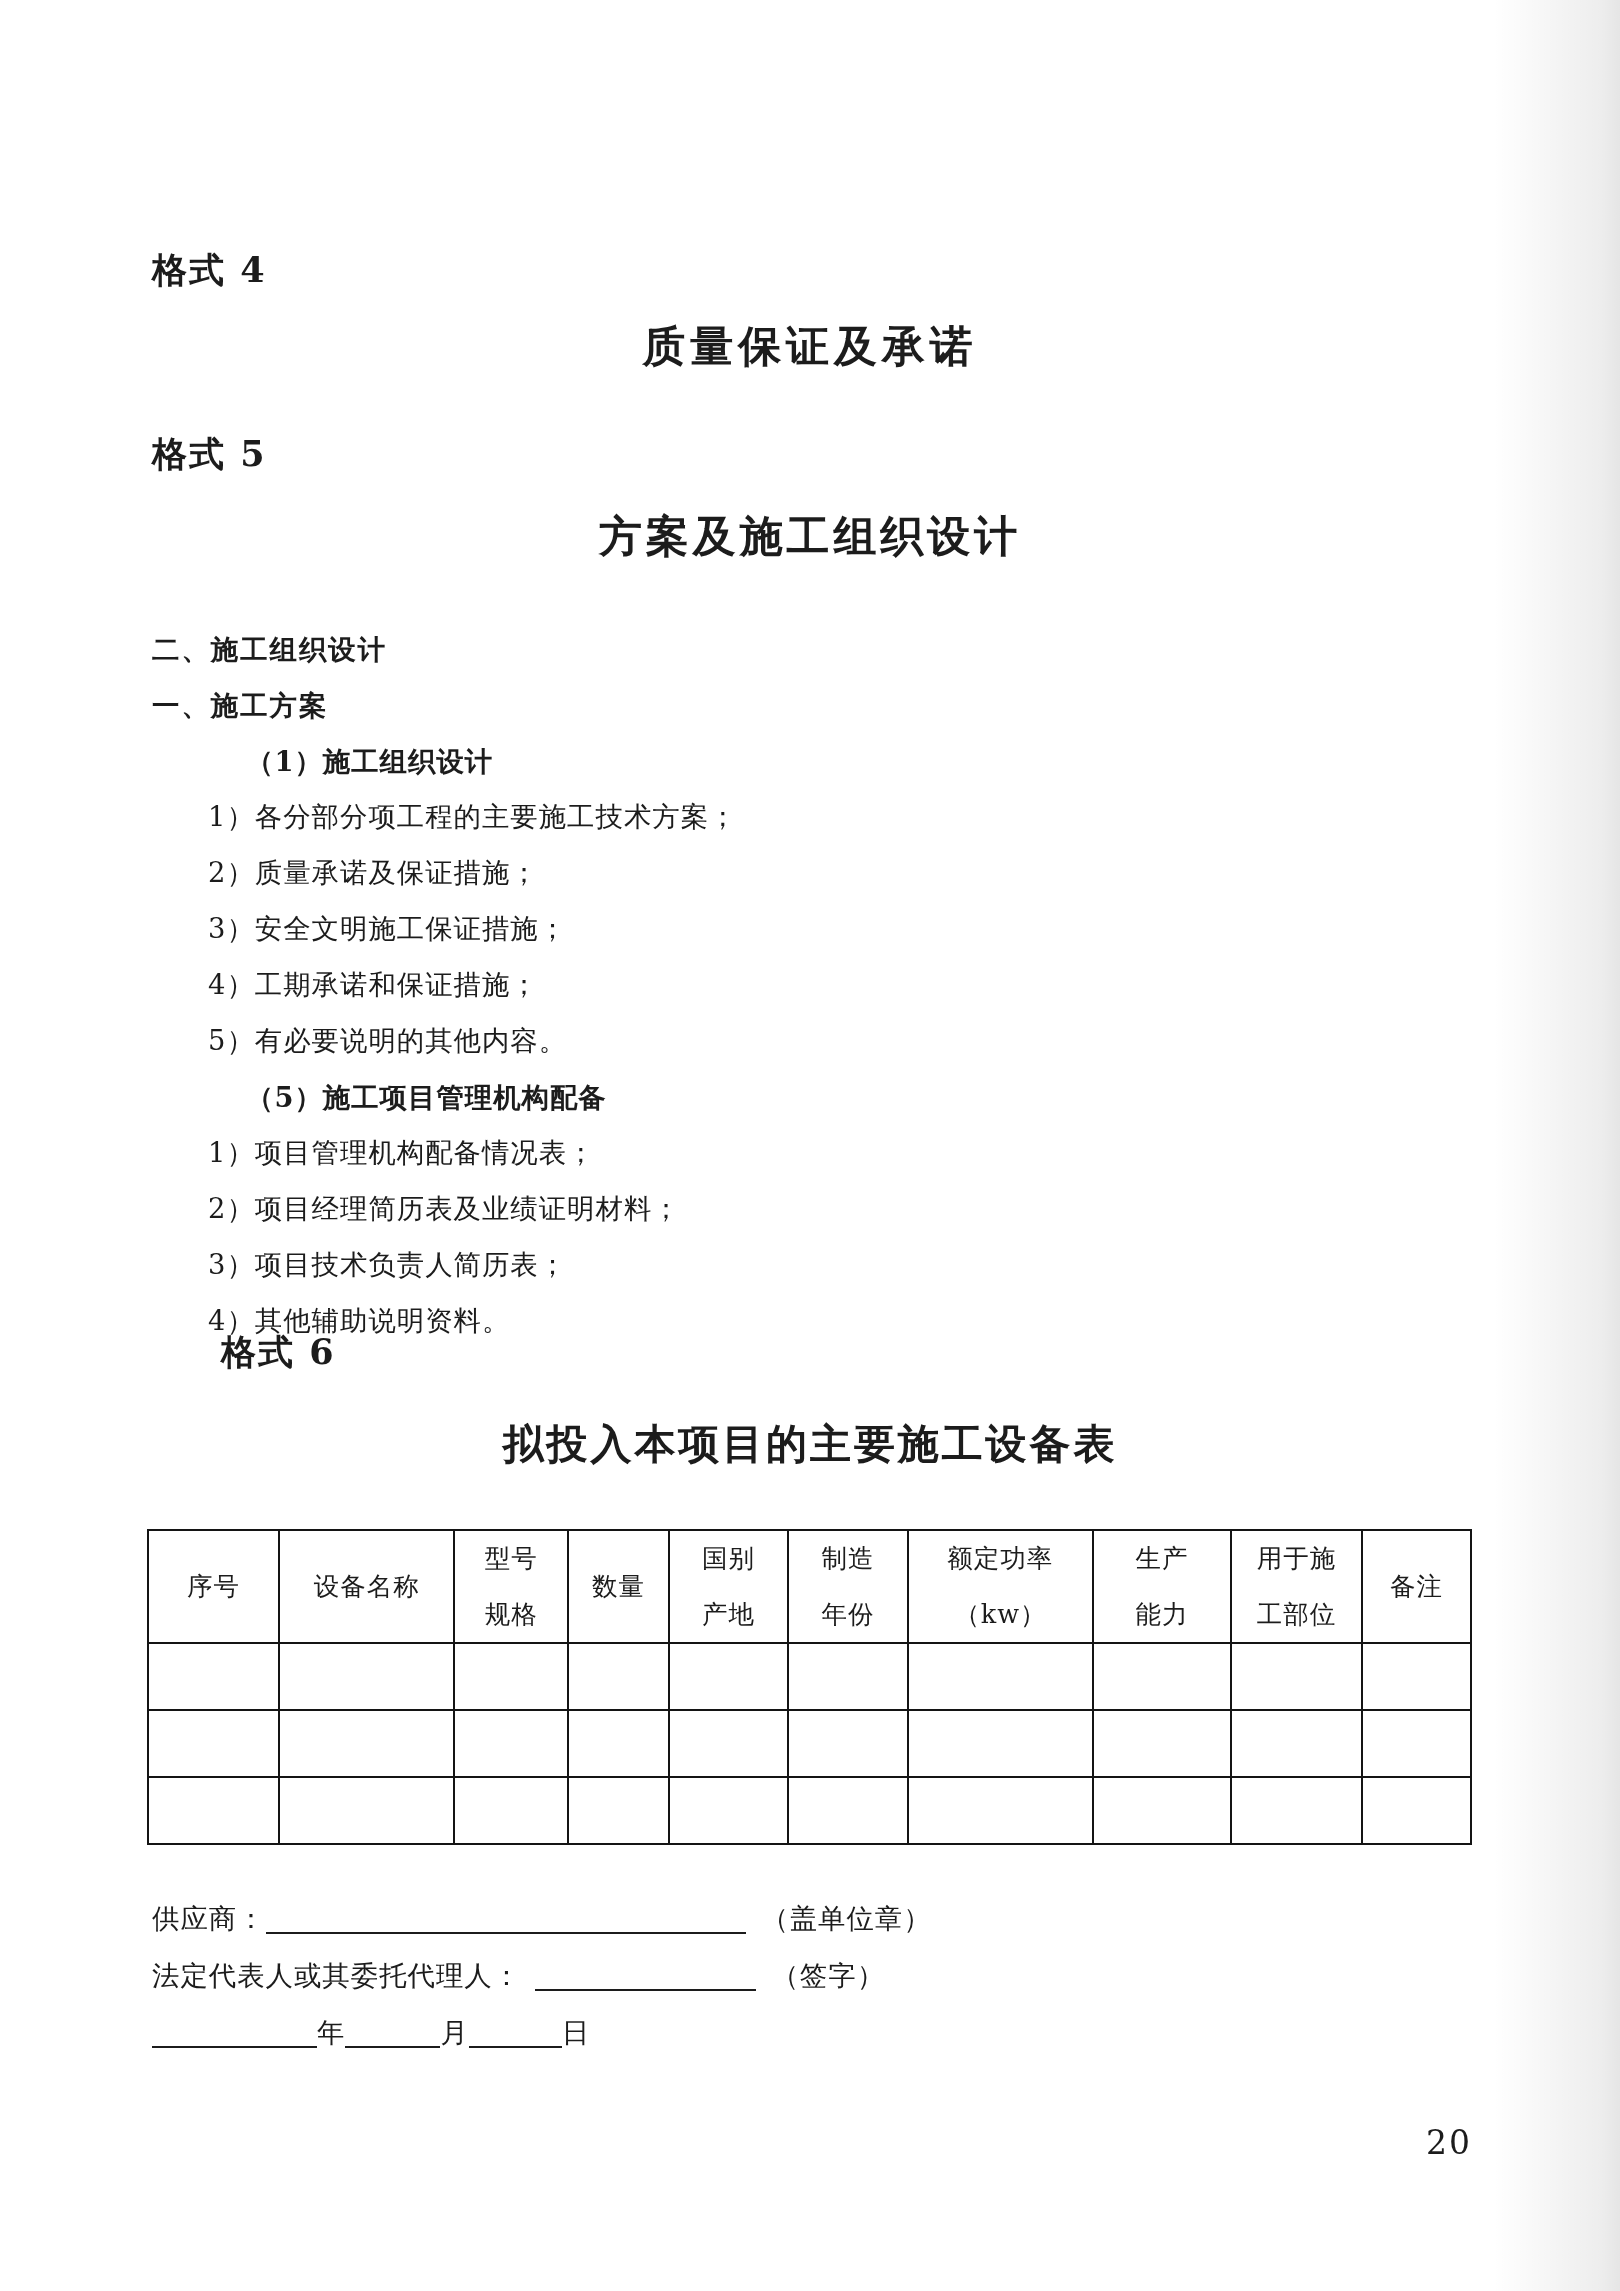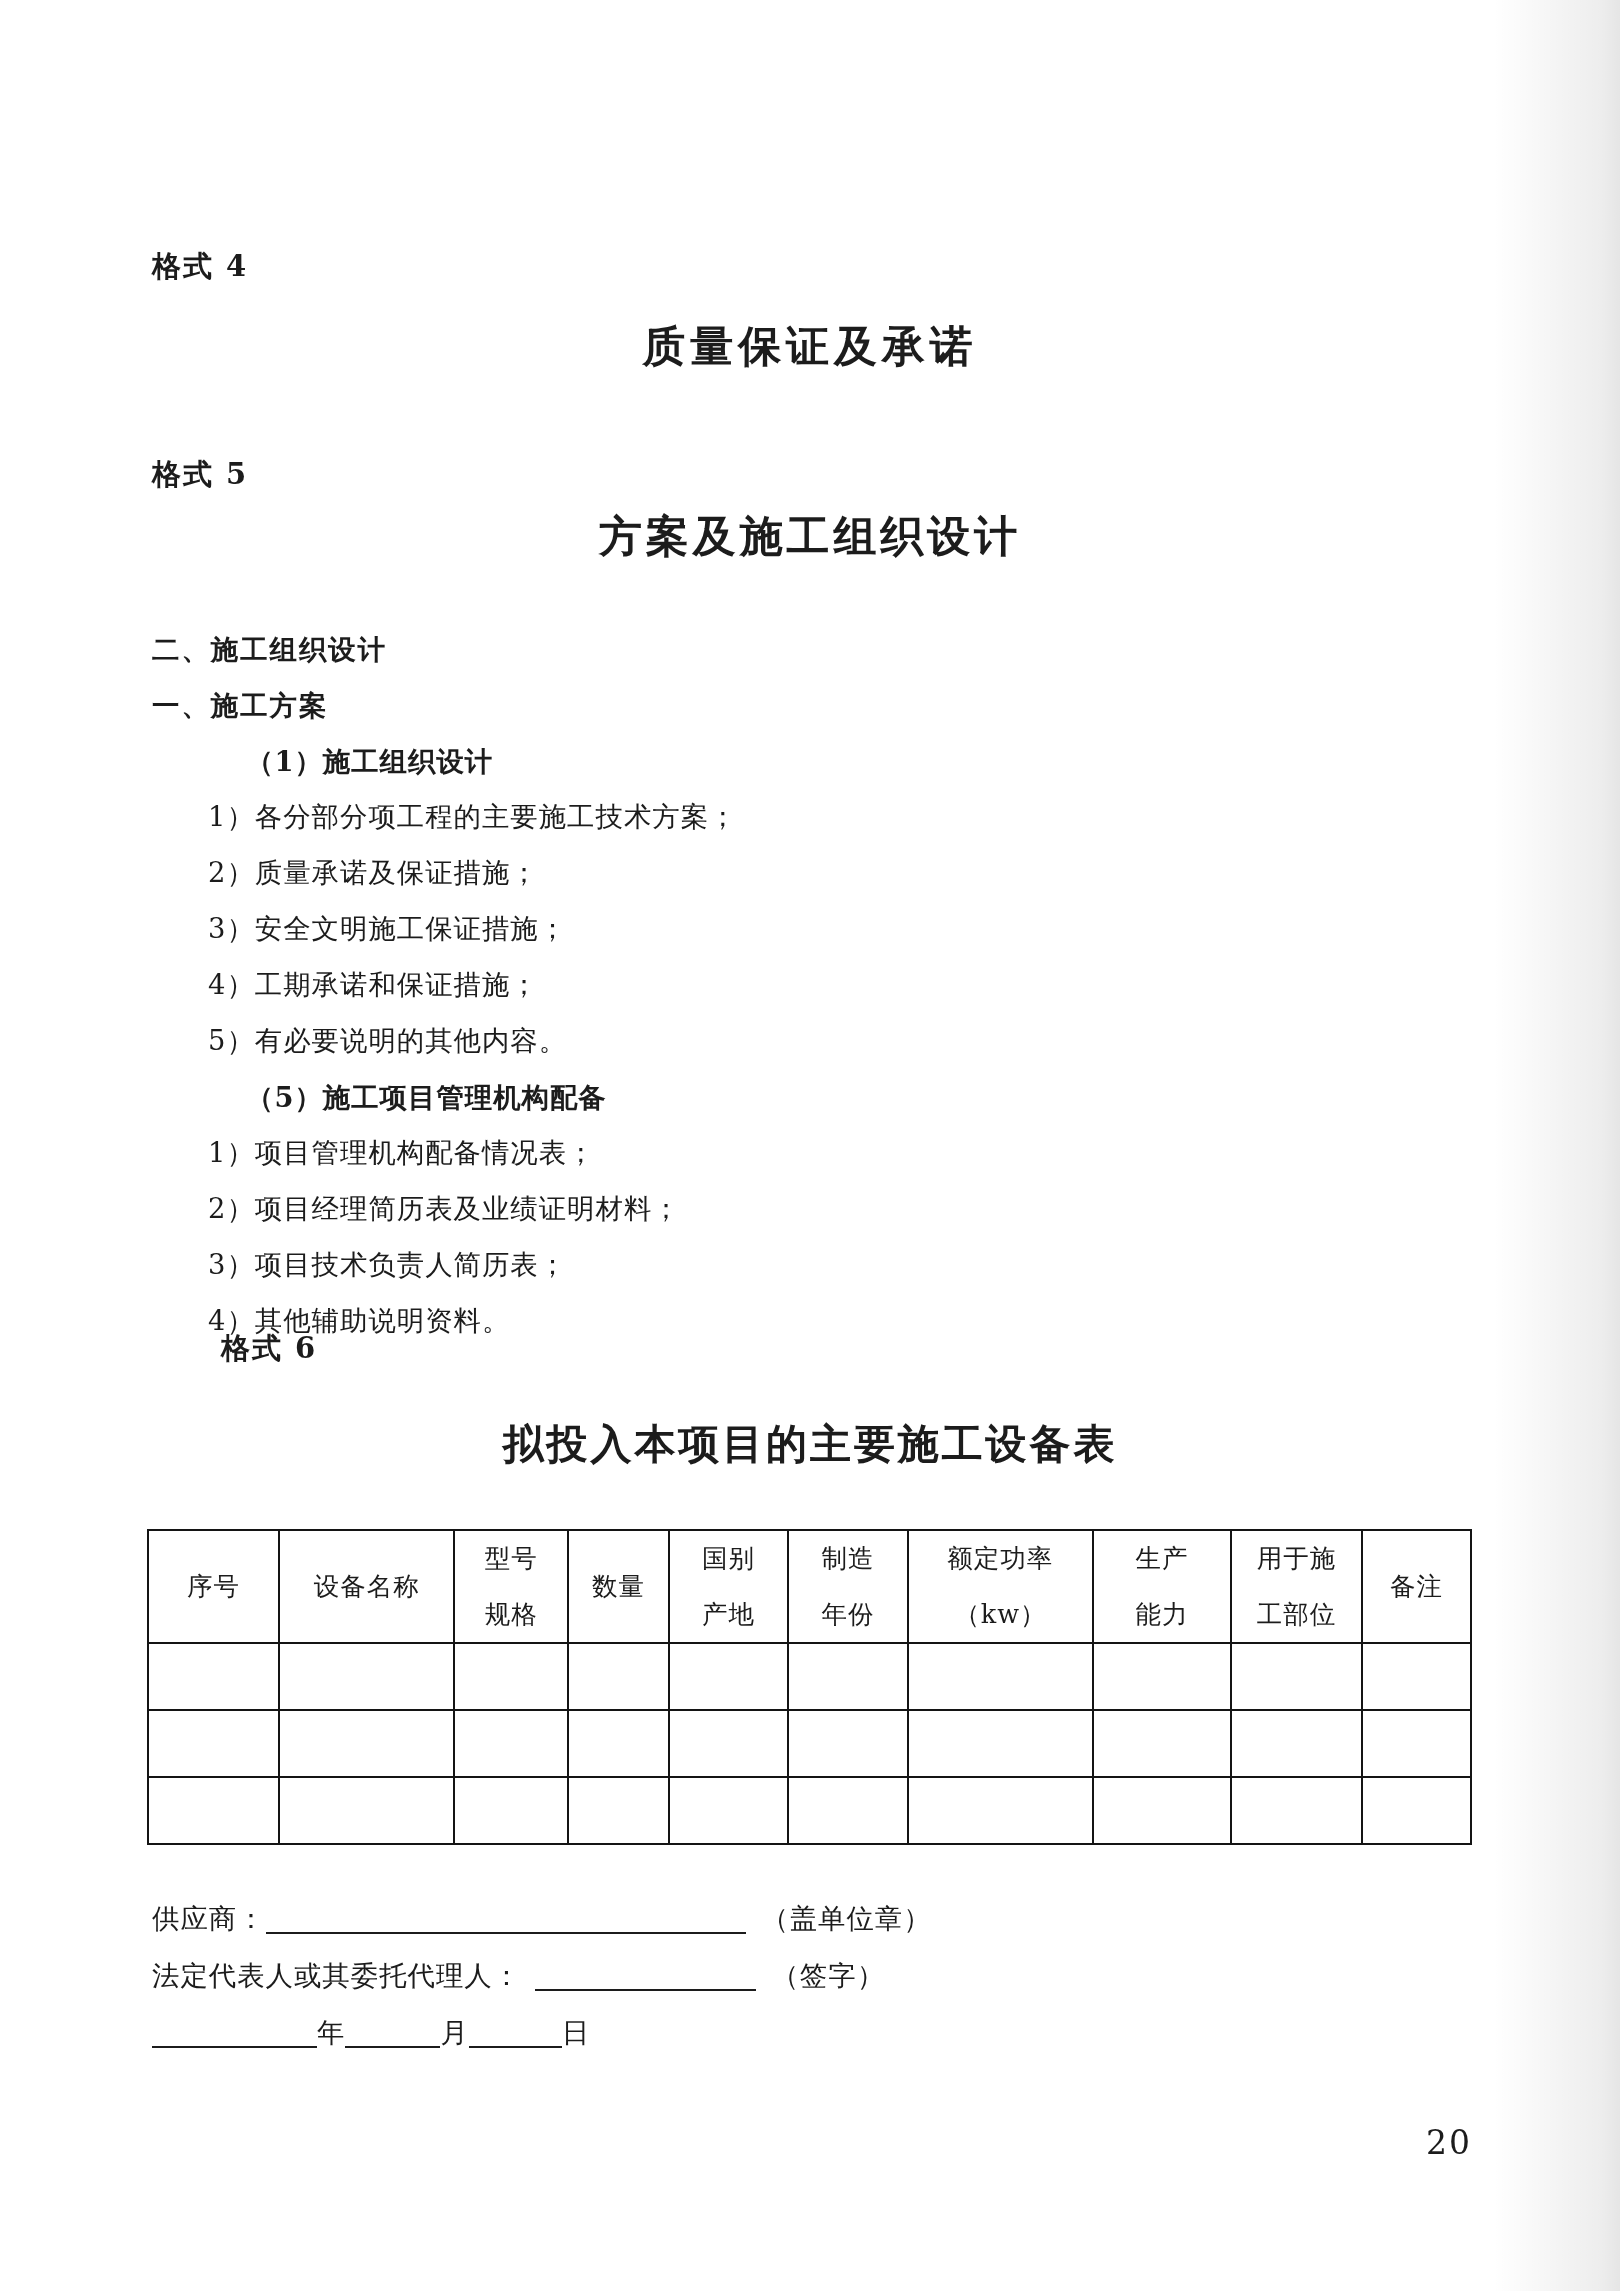--- a/index.html
+++ b/index.html
@@ -7,23 +7,23 @@
     position:relative; width:1620px; height:2292px;
     background:#ffffff; color:#1c1c1c;
     font-family:"DejaVu Serif","Liberation Serif",serif;
     overflow:hidden;
   }
   .edge-shade {
     position:absolute; top:0; right:0; width:127px; height:100%;
     background:linear-gradient(to right, rgba(0,0,0,0) 0%, rgba(0,0,0,0.07) 85%, rgba(0,0,0,0.10) 100%);
     pointer-events:none;
   }
-  .fmt-heading { position:absolute; font-size:29px; font-weight:bold; letter-spacing:2px; white-space:nowrap; }
+  .fmt-heading { position:absolute; font-size:35px; font-weight:bold; letter-spacing:2px; white-space:nowrap; }
   #fmt4 { left:152px; top:247px; }
-  #fmt5 { left:152px; top:455px; }
+  #fmt5 { left:152px; top:431px; }
   #fmt6 { left:221px; top:1329px; }
 
   .doc-title { position:absolute; left:0; width:100%; text-align:center; font-weight:bold; white-space:nowrap; }
   #title-quality { top:318px; font-size:43px; letter-spacing:4.9px;font-family:Liberation Mono, monospace; }
   #title-plan    { top:508px; font-size:43px; letter-spacing:3.9px; }
   #title-table   { top:1417px; font-size:41px; letter-spacing:2.9px;text-align:center; }
 
   .outline { position:absolute; left:152px; top:621px; font-size:27.4px; line-height:56px; letter-spacing:1px; }
   .outline-item { white-space:nowrap; }
   .outline-item.l1 { font-weight:bold; letter-spacing:2px; }

